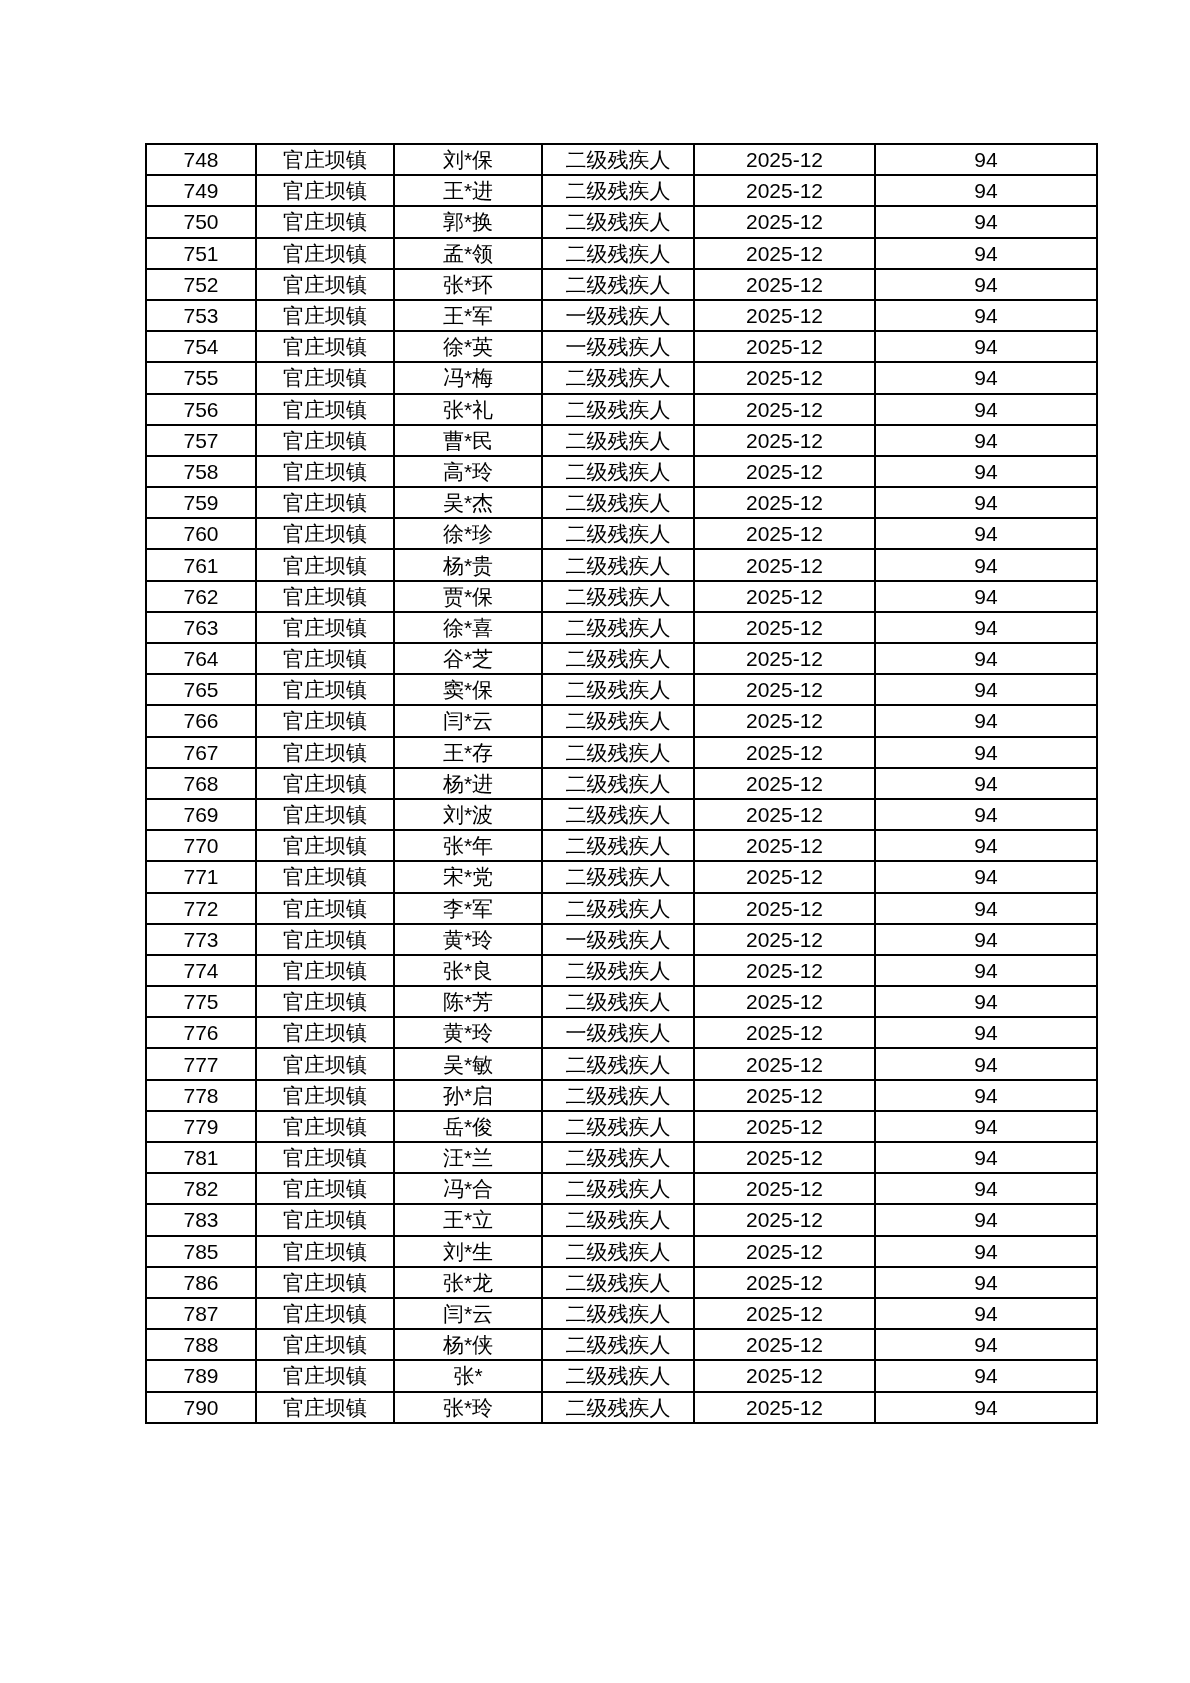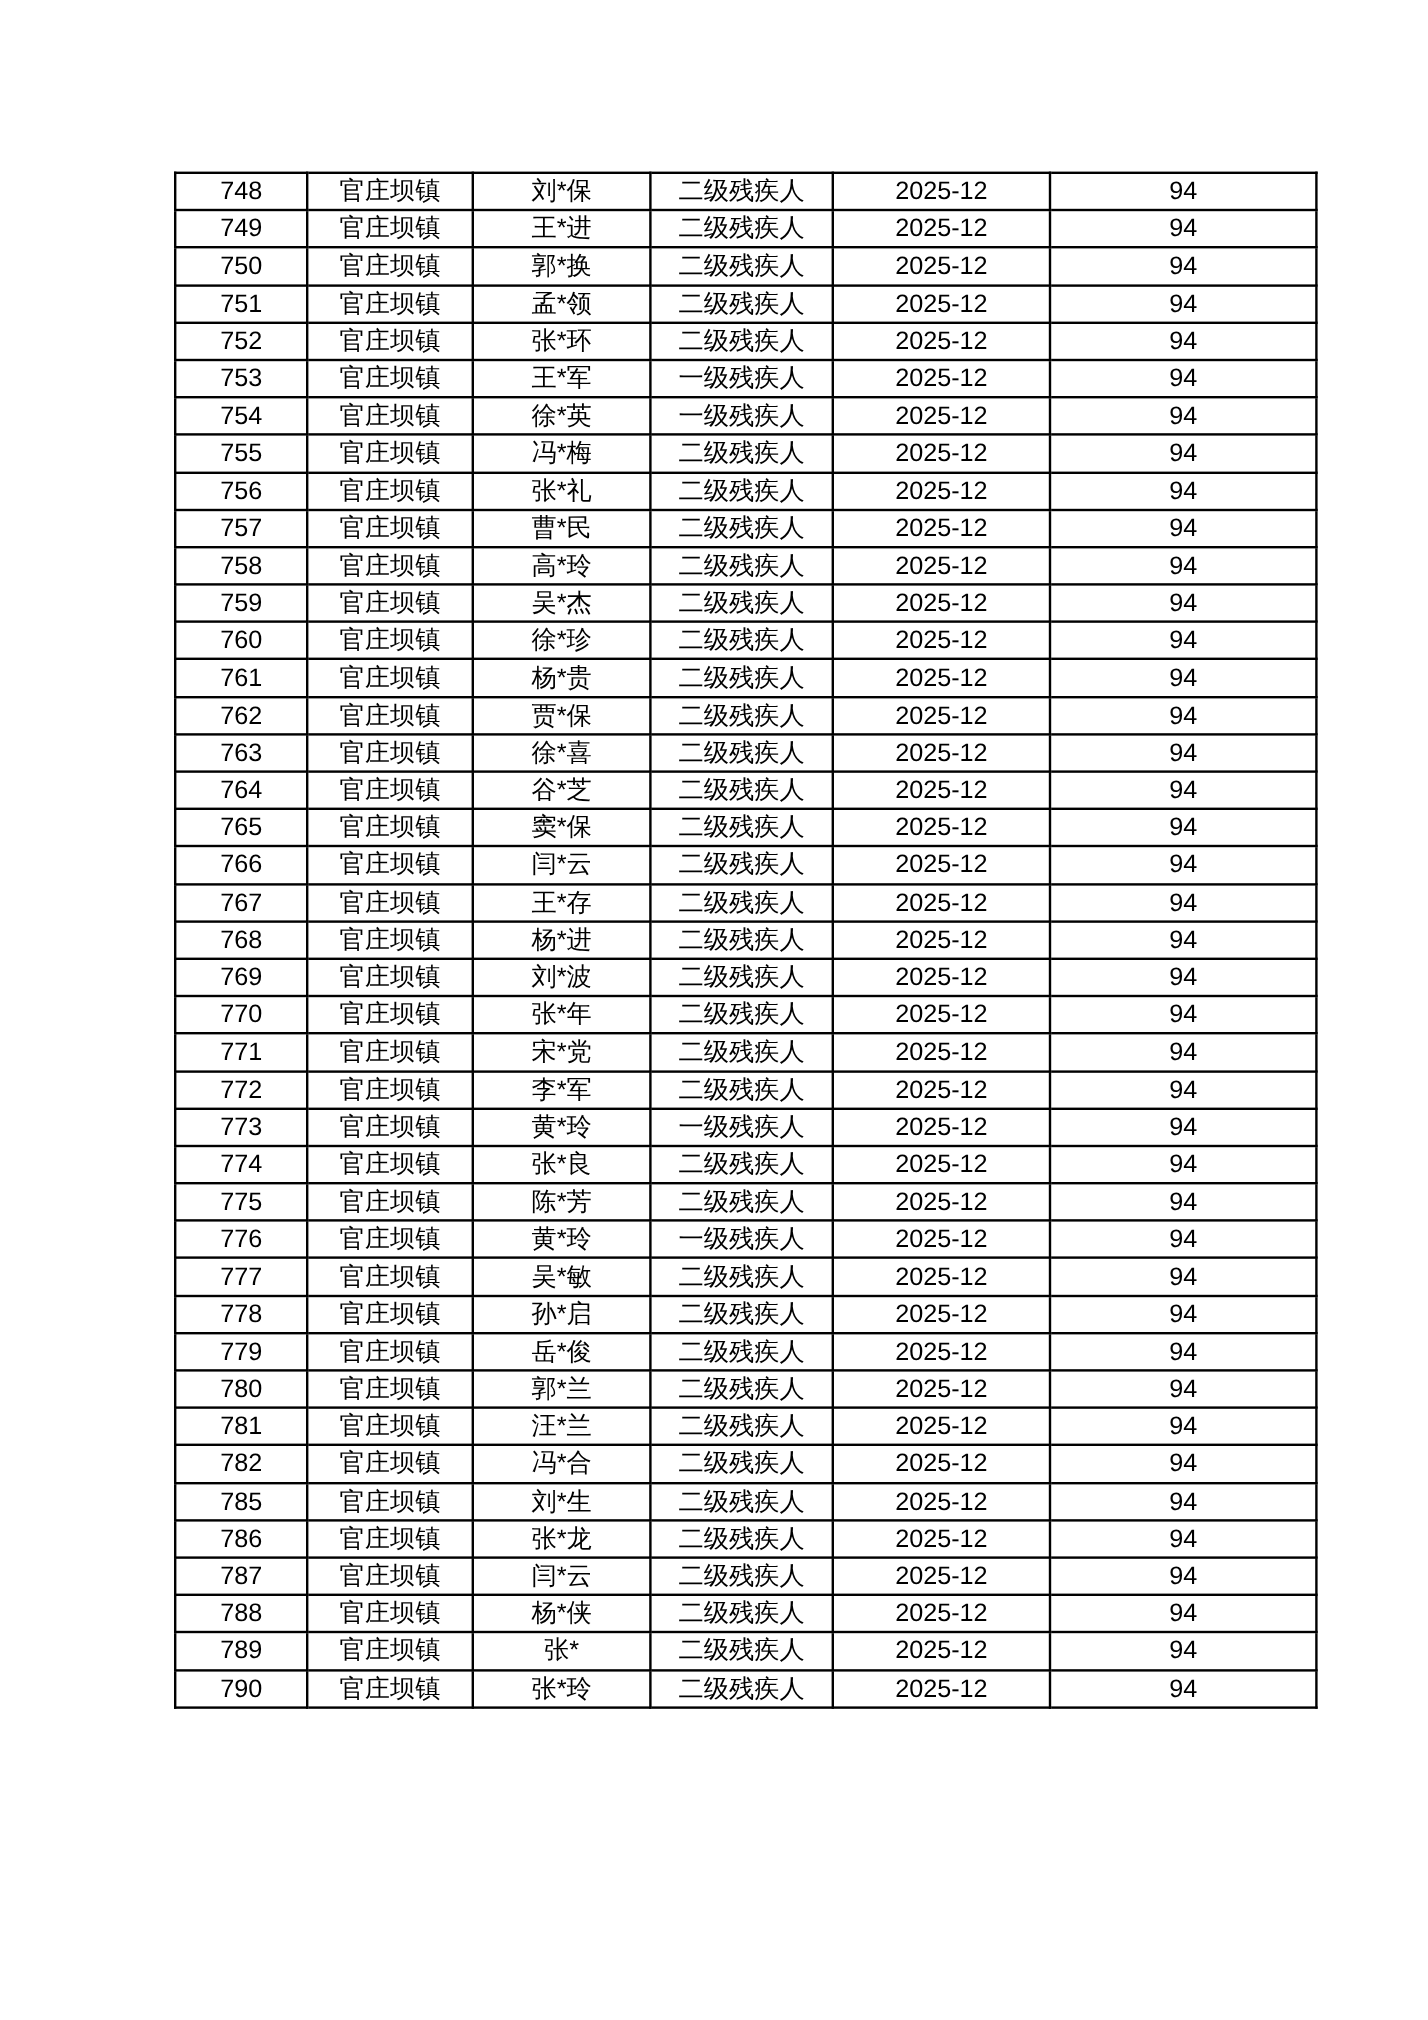--- a/index.html
+++ b/index.html
@@ -311,39 +311,39 @@
         </tr>
         <tr>
           <td>779</td>
           <td>官庄坝镇</td>
           <td>岳*俊</td>
           <td>二级残疾人</td>
           <td>2025-12</td>
           <td>94</td>
         </tr>
         <tr>
-          <td>780</td>
-          <td>官庄坝镇</td>
-          <td>郭*兰</td>
-          <td>二级残疾人</td>
-          <td>2025-12</td>
-          <td>94</td>
-        </tr>
-        <tr>
           <td>781</td>
           <td>官庄坝镇</td>
           <td>汪*兰</td>
           <td>二级残疾人</td>
           <td>2025-12</td>
           <td>94</td>
         </tr>
         <tr>
           <td>782</td>
           <td>官庄坝镇</td>
           <td>冯*合</td>
+          <td>二级残疾人</td>
+          <td>2025-12</td>
+          <td>94</td>
+        </tr>
+        <tr>
+          <td>783</td>
+          <td>官庄坝镇</td>
+          <td>王*立</td>
           <td>二级残疾人</td>
           <td>2025-12</td>
           <td>94</td>
         </tr>
         <tr>
           <td>785</td>
           <td>官庄坝镇</td>
           <td>刘*生</td>
           <td>二级残疾人</td>
           <td>2025-12</td>

